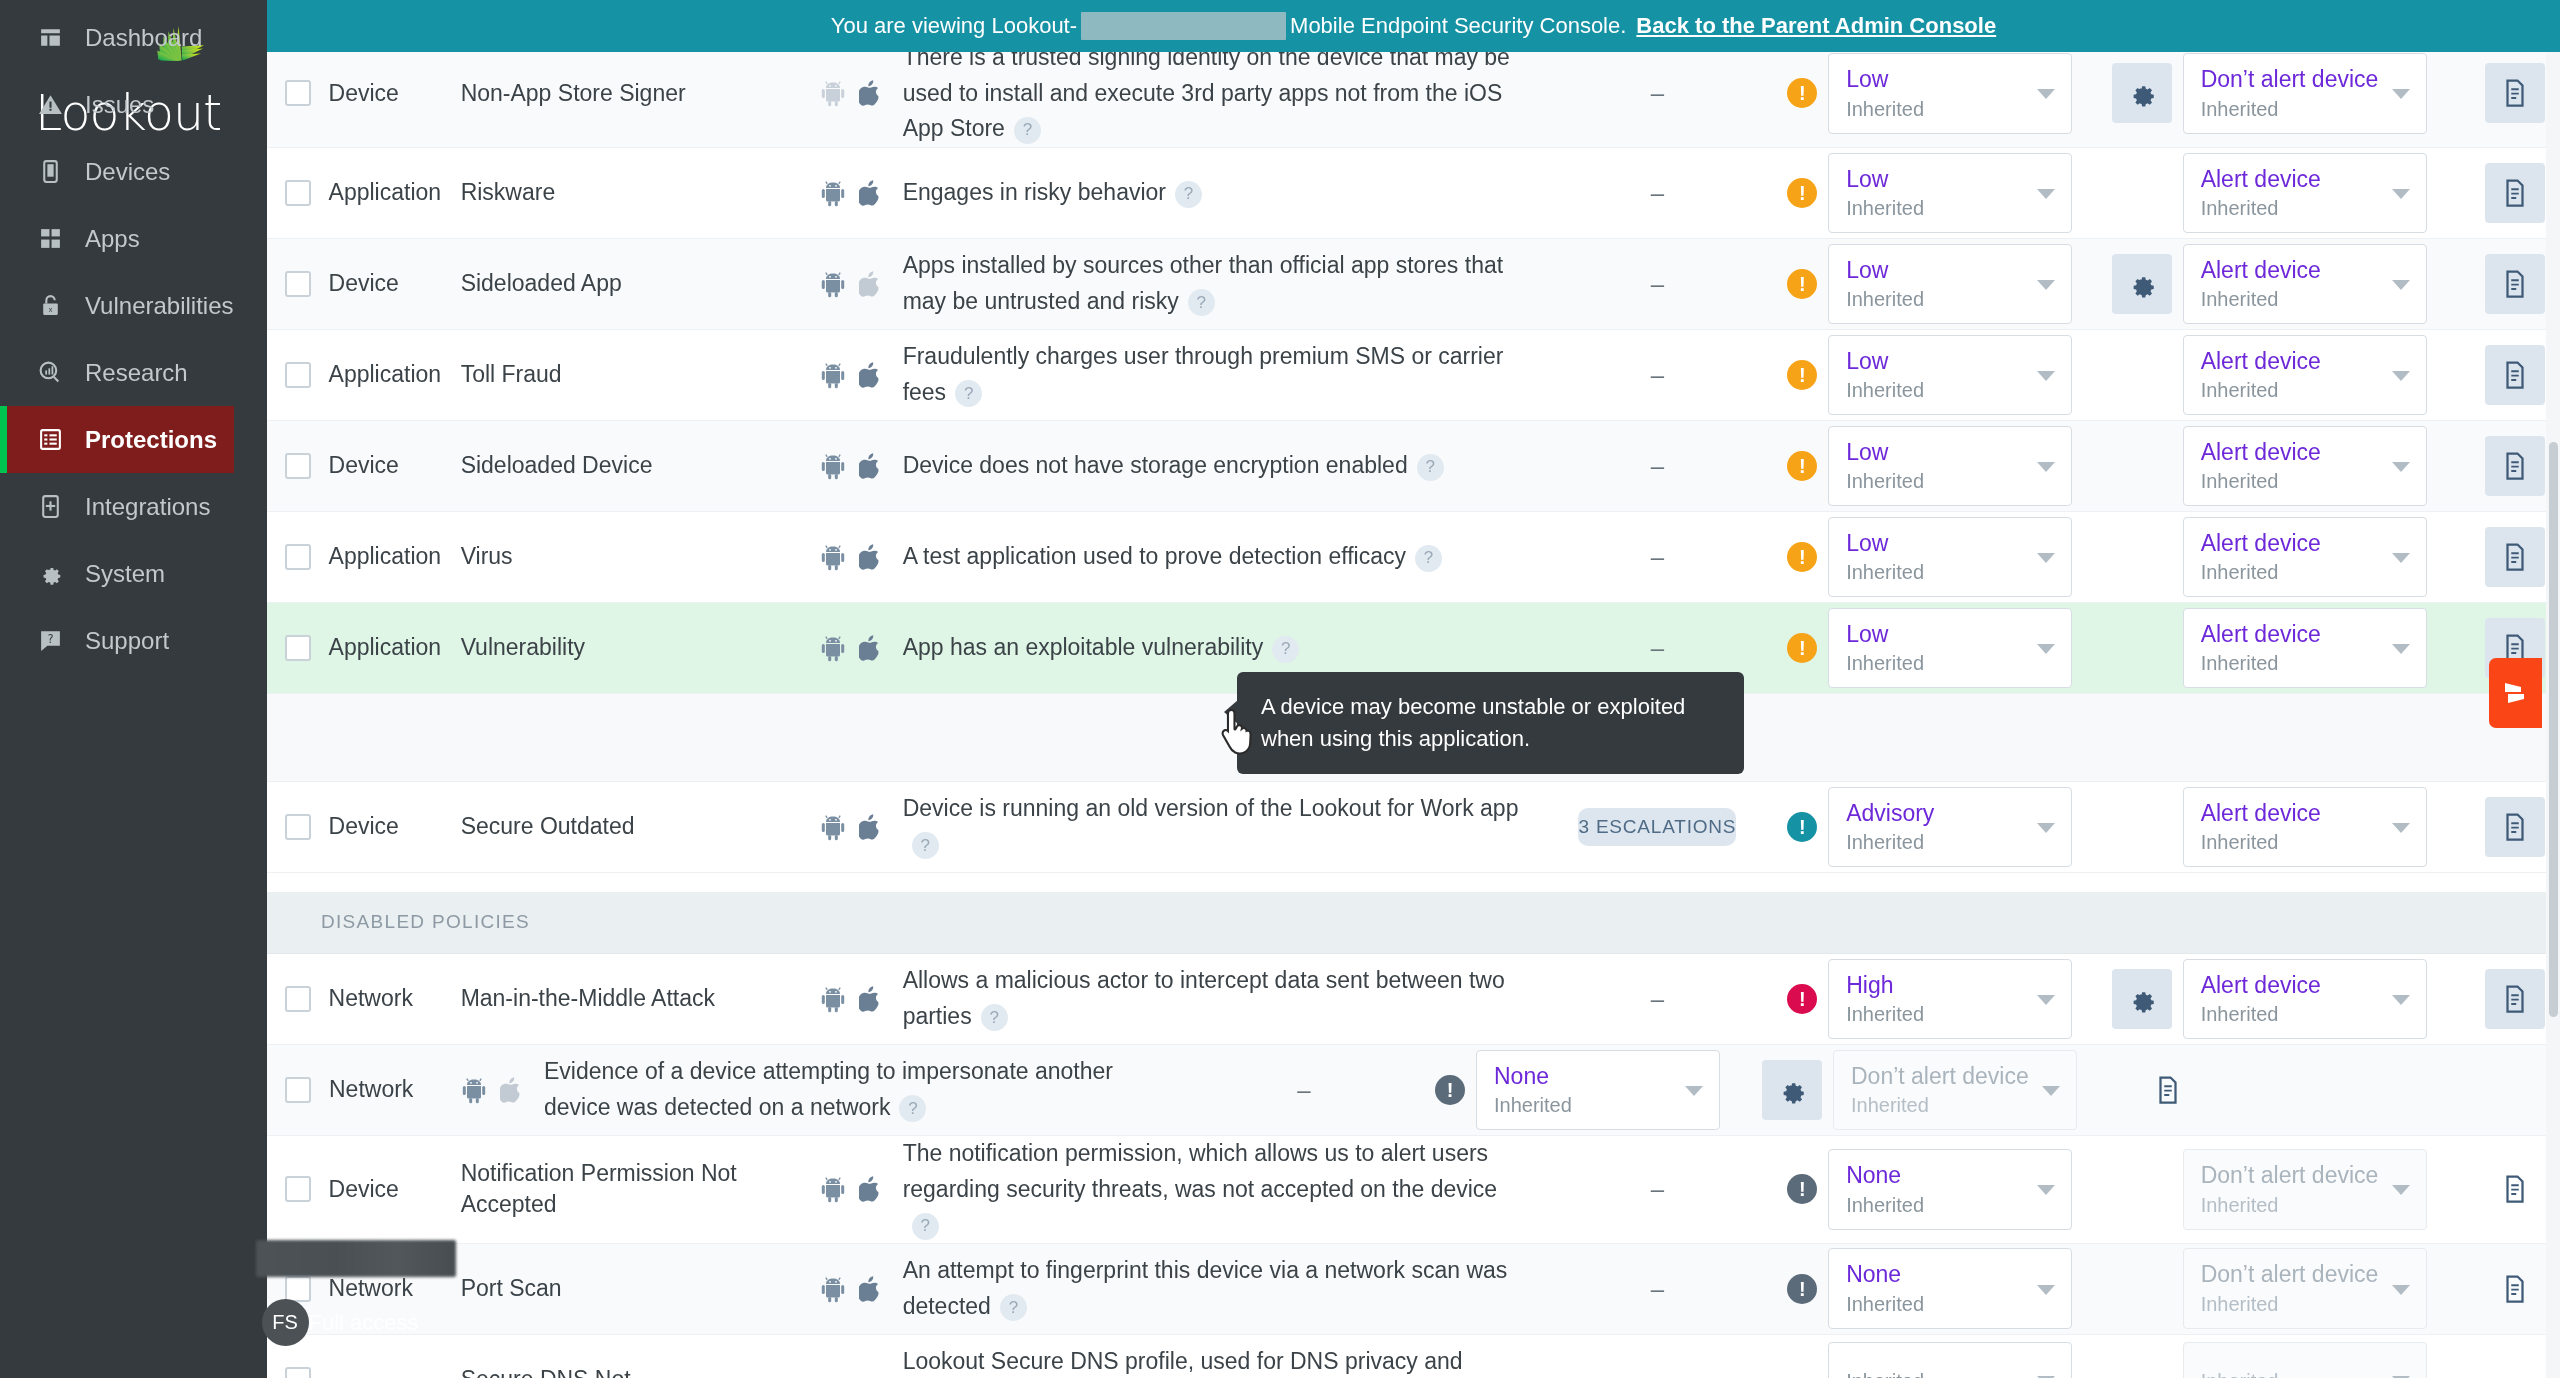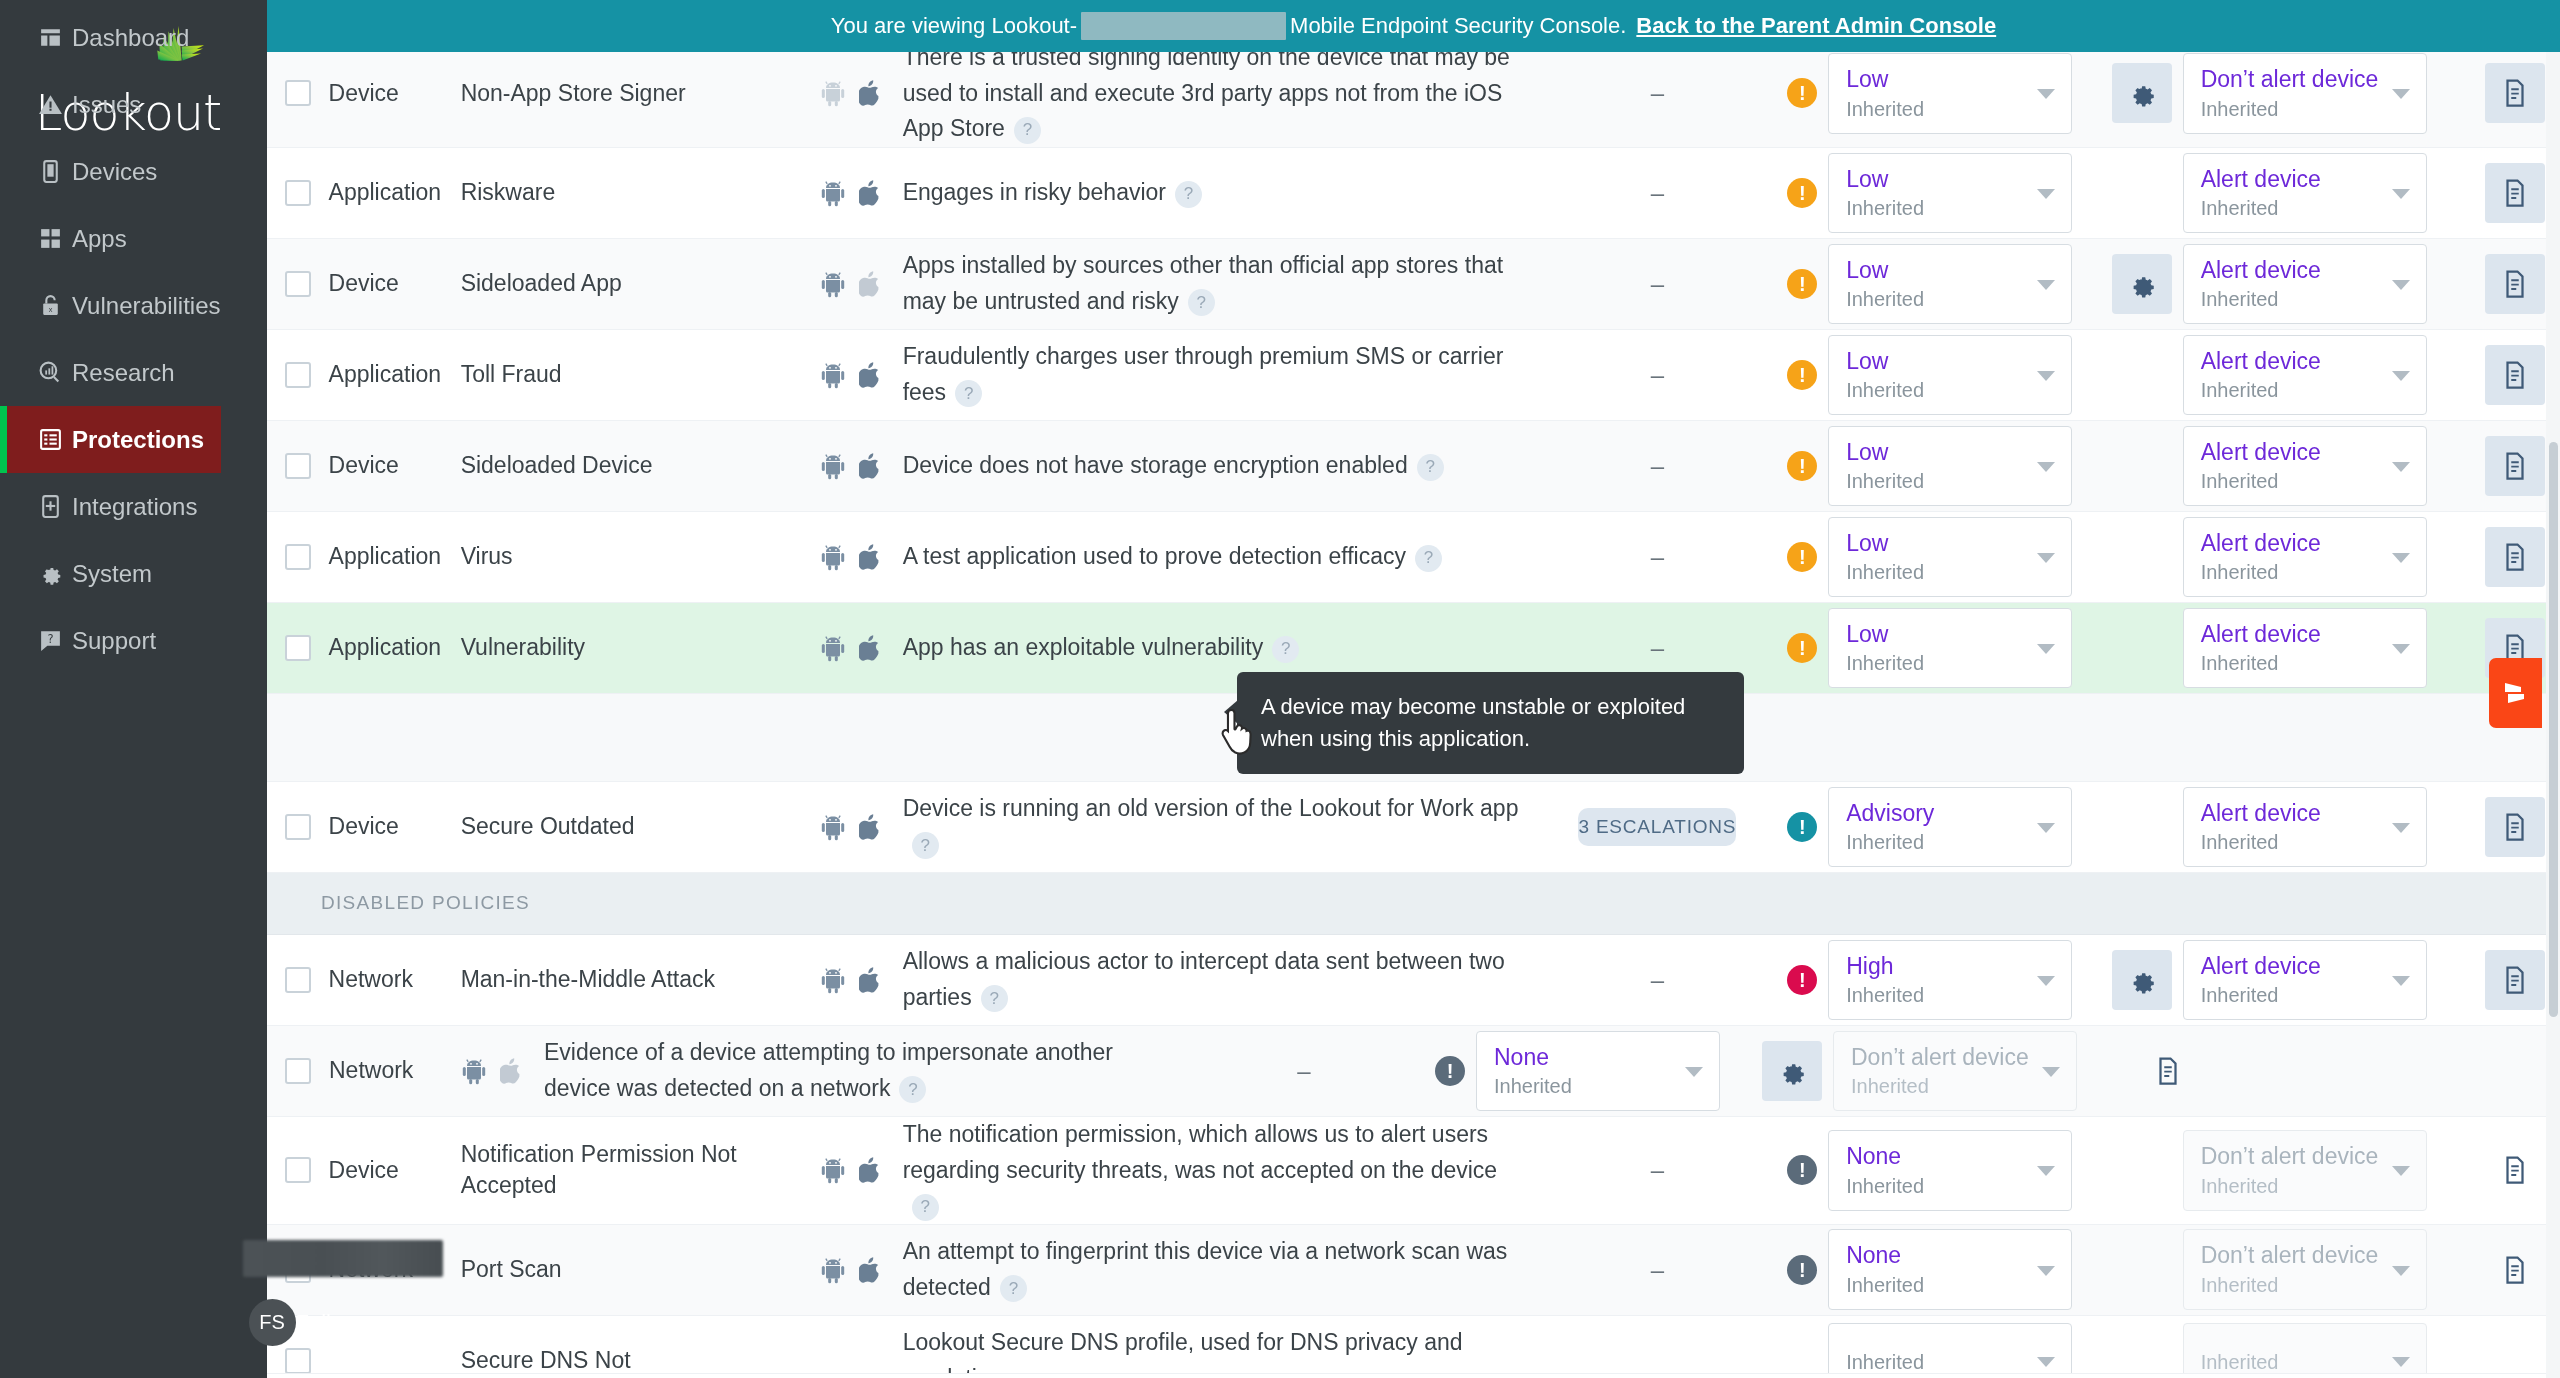--- a/index.html
+++ b/index.html
@@ -21,21 +21,21 @@
   .logo-text {
     position: absolute; left: 35px; top: 85px;
     color: #fff; font-size: 49px; letter-spacing: -1px;
     font-family: "DejaVu Sans", sans-serif; font-weight: 300;
   }
   .logo-mark { position: absolute; left: 140px; top: 22px; width: 65px; height: 65px; }
 
   .nav { display: flex; flex-direction: column; margin-top: 4px; }
   .nav-item {
     height: 67px; display: flex; align-items: center;
-    padding-left: 37px; gap: 9px; cursor: pointer;
+    padding-left: 37px; gap: 22px; cursor: pointer;
     color: #c2c8cb; font-size: 24px; position: relative;
   }
   .nav-item.active { background: #7f1d1d; color: #ffffff; font-weight: 700; }
   .nav-item.active::before {
     content: ""; position: absolute; left: 0; top: 0; bottom: 0; width: 7px;
     background: #00c44f;
   }
   .nav-ico { width: 26px; height: 26px; display: flex; align-items: center; justify-content: center; }
   .nav-ico svg { width: 25px; height: 25px; fill: #b9c0c4; }
   .nav-item.active .nav-ico svg { fill: #ffffff; }
@@ -161,20 +161,21 @@
     width: 34px; height: 34px; border-radius: 50%; background: #b9c2c9;
     display: flex; align-items: center; justify-content: center;
     color: #f7f9fa; font-size: 28px; font-weight: 700; line-height: 0.9;
   }
   .addesc span.lbl { font-size: 24px; color: #aab3ba; }
 
   .sect-head {
     background: #eaeff2; height: 62px; display: flex; align-items: center;
     padding-left: 54px; font-size: 19px; letter-spacing: 1.3px; color: #8d99a3;
     border-bottom: 1px solid #e2e7eb;
+    margin-top: 19px;
   }
 
   
   .tooltip {
     position: absolute; left: 1237px; top: 672px; width: 507px;
     background: #343a3e; color: #fff; border-radius: 6px;
     padding: 19px 24px; font-size: 22px; line-height: 1.45; z-index: 70;
   }
   .tooltip::before {
     content: ""; position: absolute; left: -13px; top: 28px;

